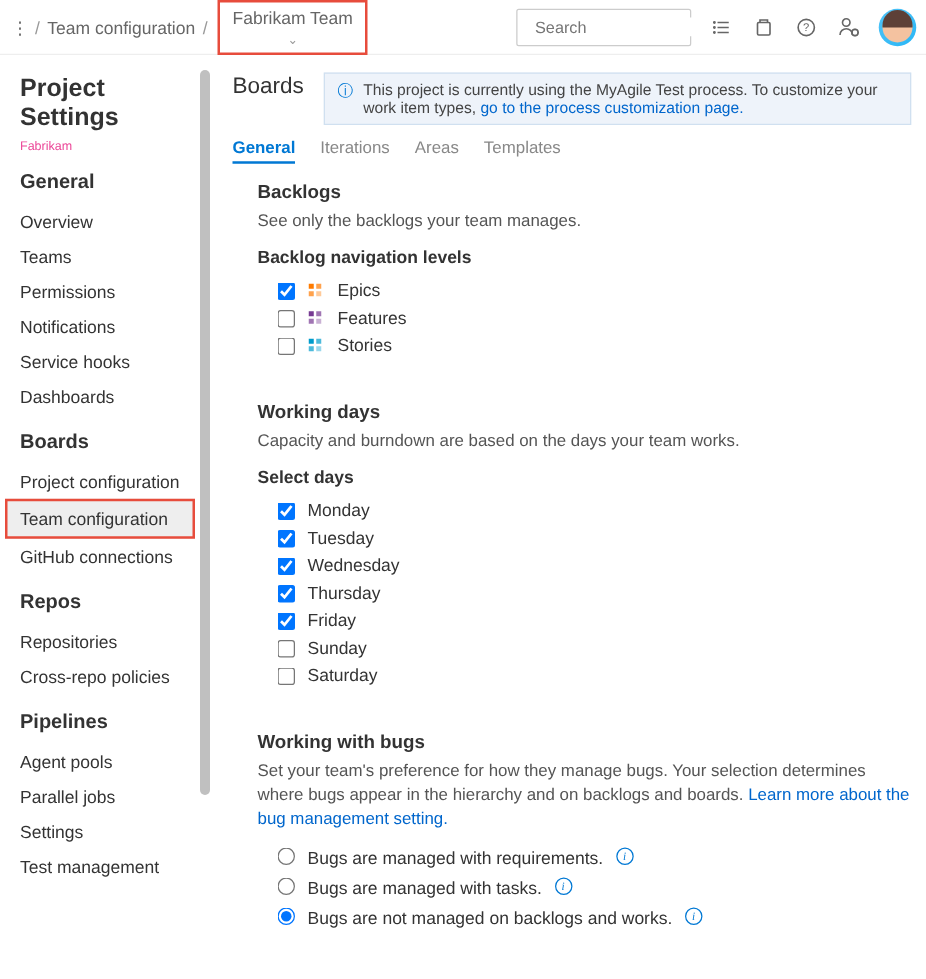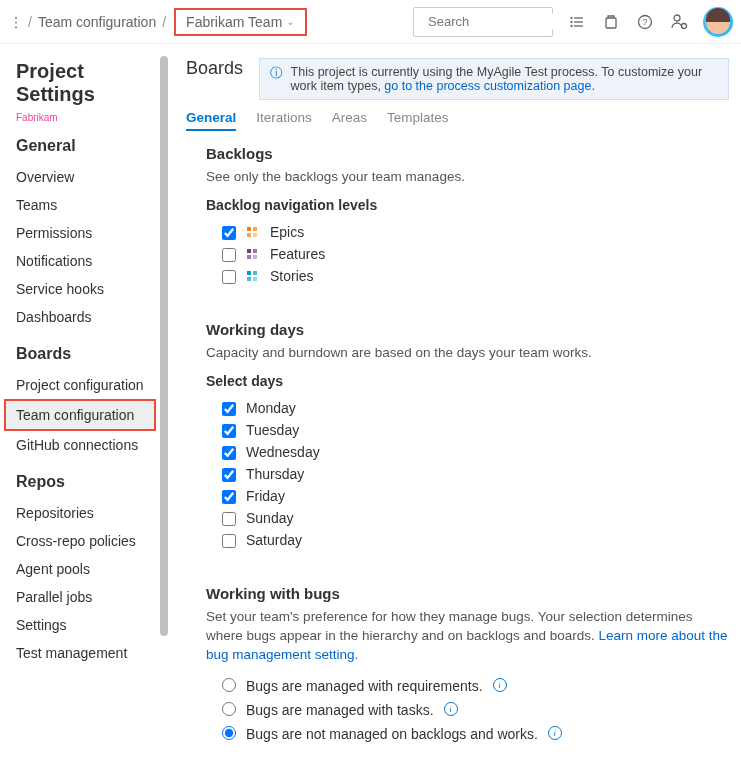--- a/index.html
+++ b/index.html
@@ -3,21 +3,21 @@
   <meta charset="utf-8">
   <style>
     * { margin: 0; padding: 0; box-sizing: border-box; }
     body { font-family: "Segoe UI", -apple-system, sans-serif; font-size: 14px; color: #333; background: #fff; width: 741px; height: 783px; overflow: hidden; }
     
     .topbar { display: flex; align-items: center; height: 44px; padding: 0 8px; border-bottom: 1px solid #eee; }
     .topbar-dots { width: 16px; text-align: center; color: #666; cursor: pointer; }
     .breadcrumb { display: flex; align-items: center; gap: 6px; color: #666; margin-left: 4px; }
     .breadcrumb-sep { color: #999; }
     .breadcrumb-item { cursor: pointer; }
-    .team-dropdown { display: flex; align-items: center; gap: 4px; border: 2px solid #e74c3c; padding: 4px 10px; cursor: pointer; margin-left: 2px;}
+    .team-dropdown { display: flex; align-items: center; gap: 4px; border: 2px solid #e74c3c; padding: 4px 10px; cursor: pointer; margin-left: 2px; flex-direction: column;}
     .team-dropdown .chev { font-size: 10px; color: #999; }
     .spacer { flex: 1; }
     .search-box { display: flex; align-items: center; border: 1px solid #ccc; border-radius: 2px; padding: 4px 8px; width: 140px; height: 30px; }
     .search-box svg { margin-right: 6px; }
     .search-input { border: none; outline: none; flex: 1; font-size: 13px; color: #888; }
     .topbar-icons { display: flex; align-items: center; gap: 14px; margin-left: 14px; }
     .topbar-icon { color: #666; cursor: pointer; display:flex; align-items:center; justify-content:center; width:20px; height:20px;}
     .avatar { width: 30px; height: 30px; border-radius: 50%; background: linear-gradient(135deg,#4fc3f7,#29b6f6); display: flex; align-items: center; justify-content: center; overflow:hidden; }
     .avatar-inner { width: 24px; height: 24px; border-radius: 50%; background: #f4c2a0; position:relative;}
     .avatar-hair { position:absolute; top:-2px; left:0; right:0; height:14px; background:#5d4037; border-radius:12px 12px 0 0;}
@@ -134,20 +134,21 @@
 
     <div class="section-head">Boards</div>
     <span class="nav-item">Project configuration</span>
     <span class="nav-item active">Team configuration</span>
     <span class="nav-item">GitHub connections</span>
 
     <div class="section-head">Repos</div>
     <span class="nav-item">Repositories</span>
     <span class="nav-item">Cross-repo policies</span>
 
+    <div class="section-head">Pipelines</div>
     <span class="nav-item">Agent pools</span>
     <span class="nav-item">Parallel jobs</span>
     <span class="nav-item">Settings</span>
     <span class="nav-item">Test management</span>
   </div>
 
   <div class="main">
     <div class="main-head-row">
       <h2>Boards</h2>
       <div class="info-box">

